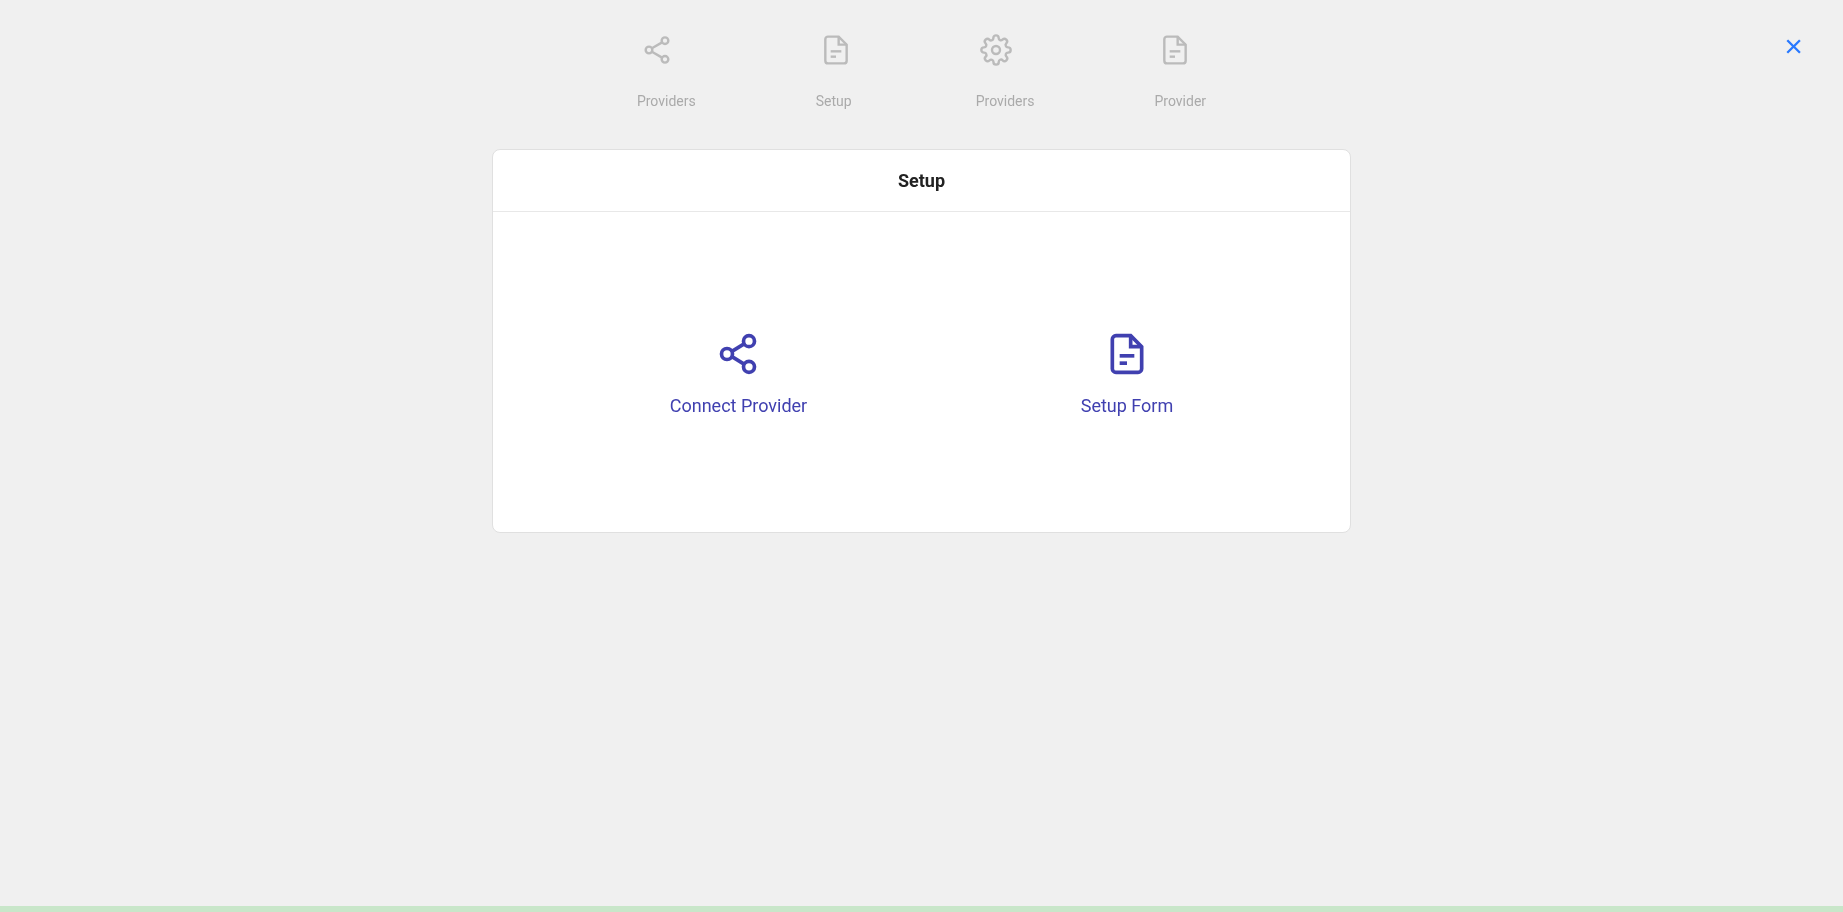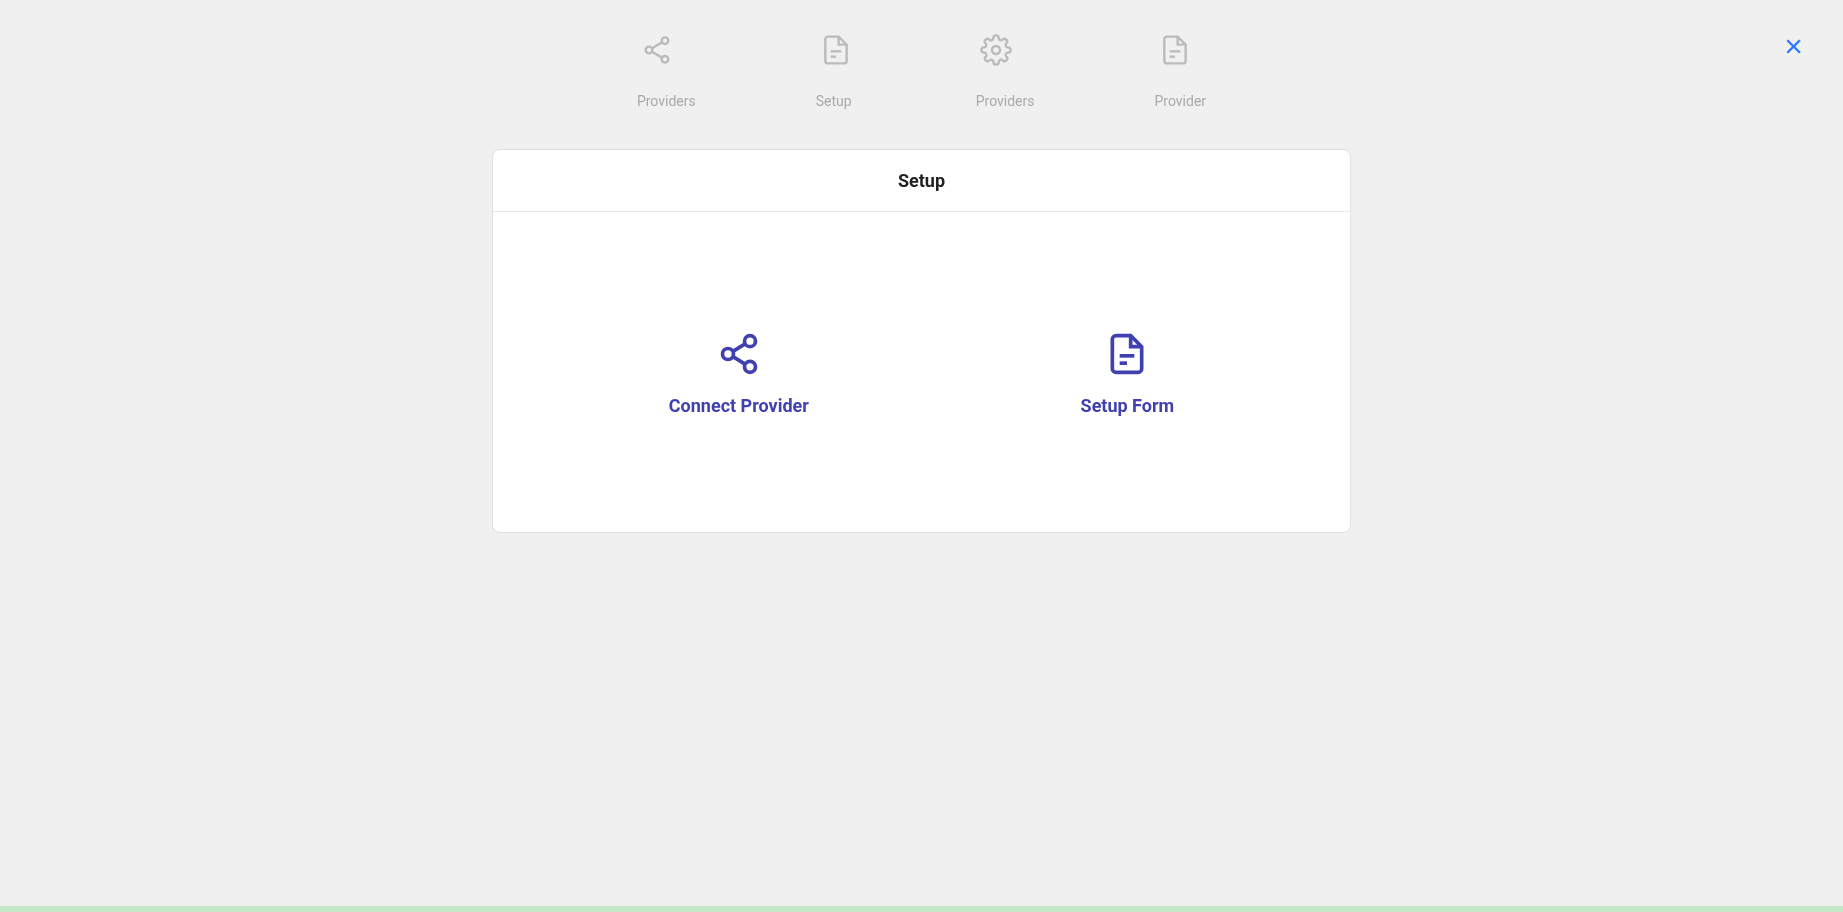--- a/index.html
+++ b/index.html
@@ -124,21 +124,21 @@
     }
 
     .option-icon svg {
       width: 44px;
       height: 44px;
     }
 
     .option-label {
       font-size: 18px;
       color: #4040b0;
-      font-weight: 700;
+      font-weight: 400;
     }
 
     .bottom-bar {
       position: absolute;
       bottom: 0;
       left: 0;
       right: 0;
       height: 6px;
       background: #c8e6c9;
     }

